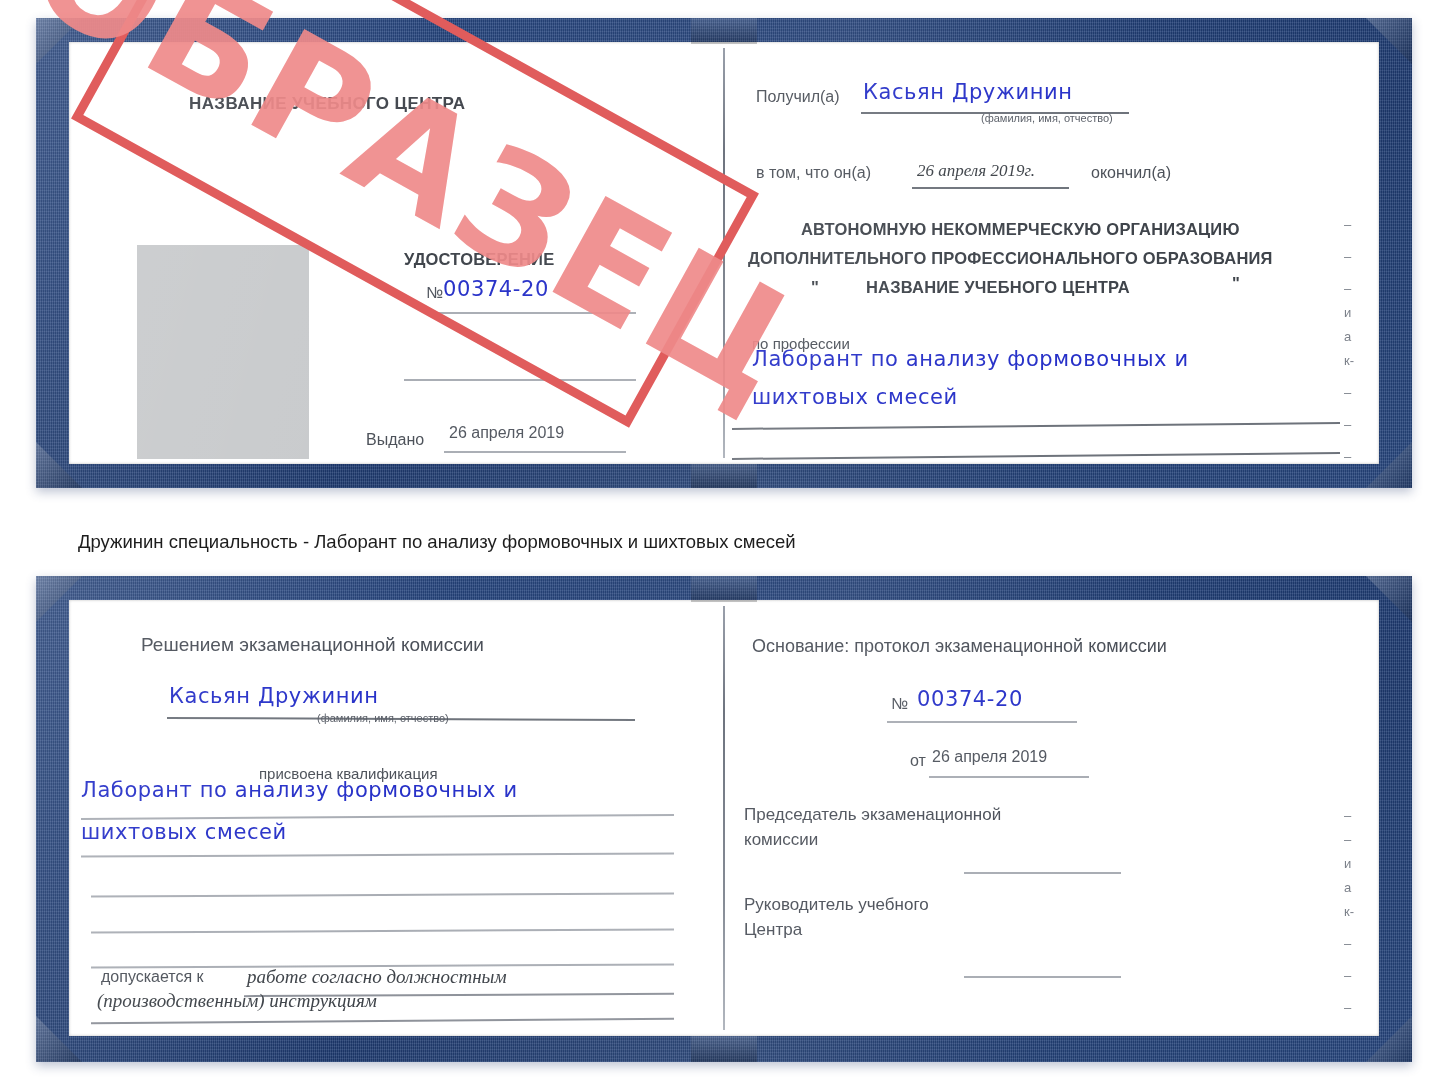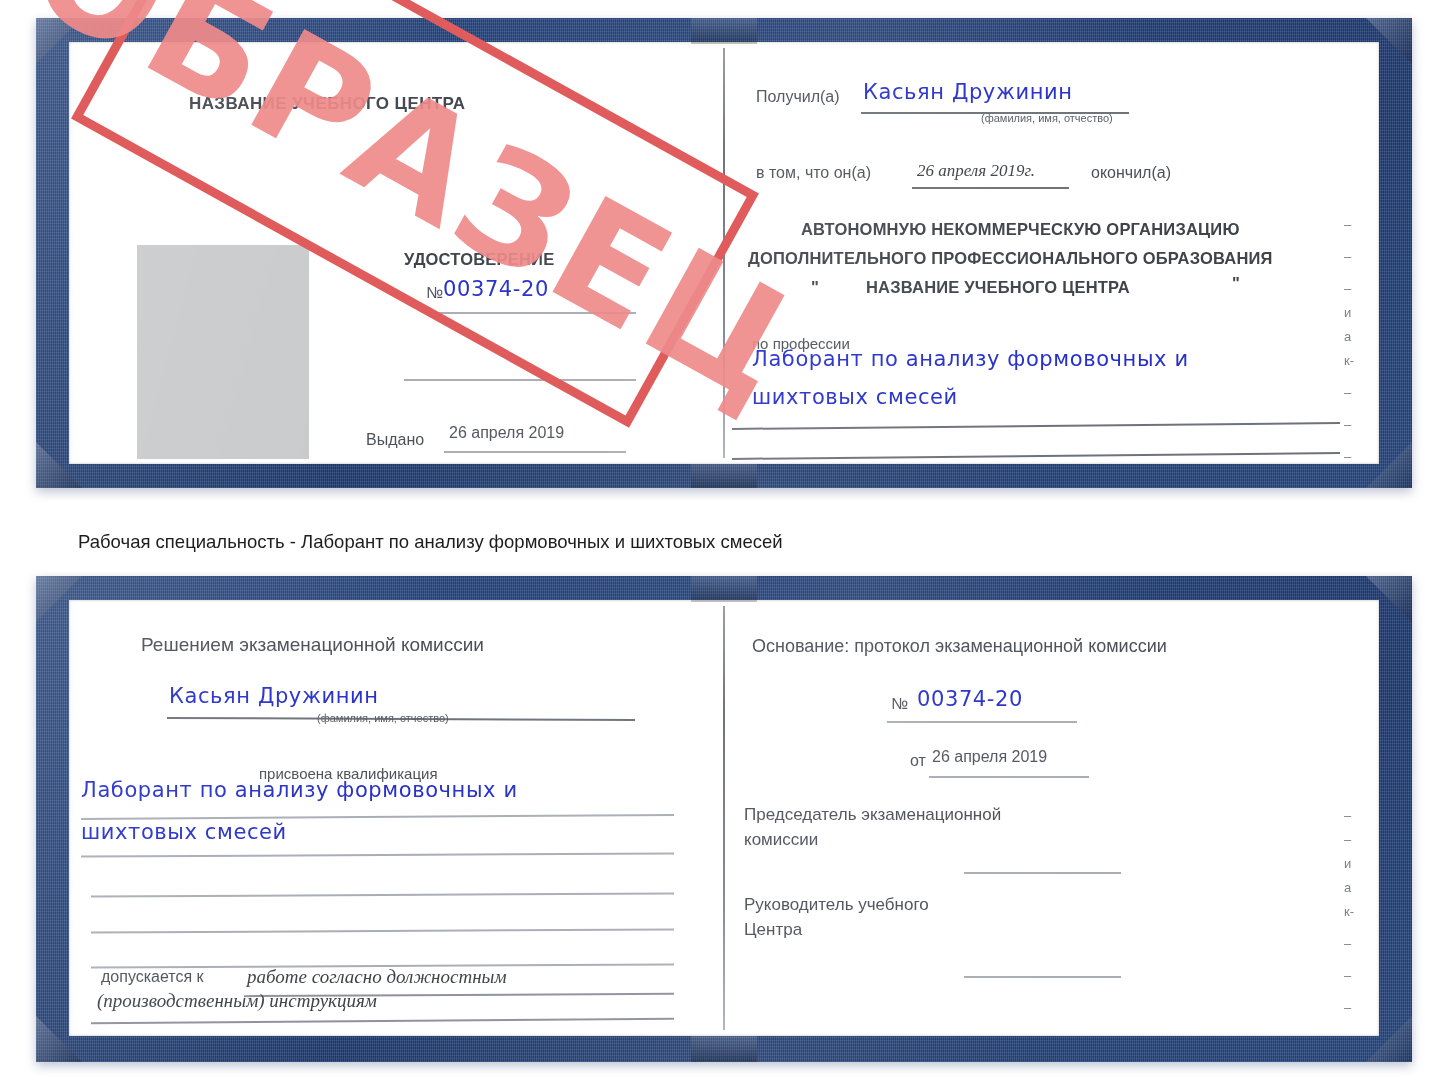--- a/index.html
+++ b/index.html
@@ -178,21 +178,21 @@
       <div class="edge" style="left:620px;top:375px;">–</div>
       <div class="edge" style="left:620px;top:407px;">–</div>
     </div>
   </div>
 </div>
 
 <div class="stamp">
   <div class="stamp-text">ОБРАЗЕЦ</div>
 </div>
 
-<div class="caption">Рабочая специальность - Лаборант по анализу формовочных и шихтовых смесей</div>
+<div class="caption">Дружинин специальность - Лаборант по анализу формовочных и шихтовых смесей</div>
 
 <div class="book book-bottom">
   <div class="corner tl"></div>
   <div class="corner tr"></div>
   <div class="corner bl"></div>
   <div class="corner br"></div>
   <div class="spine-notch top"></div>
   <div class="spine-notch bot"></div>
 
   <div class="pages">

